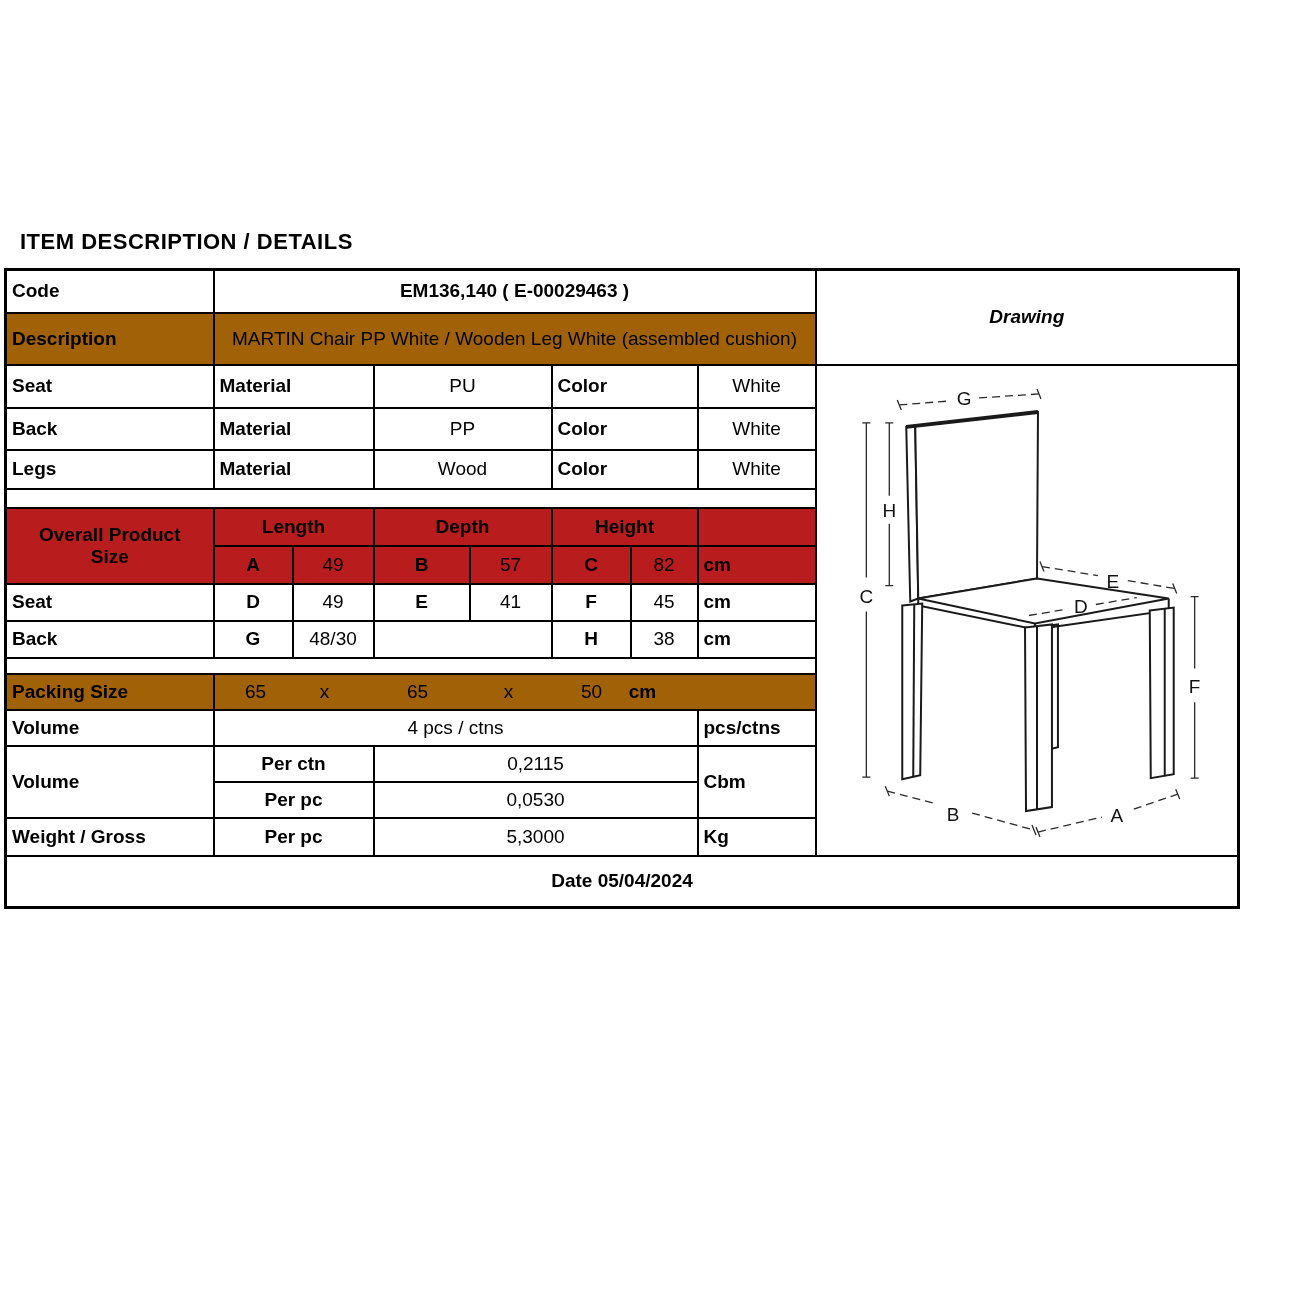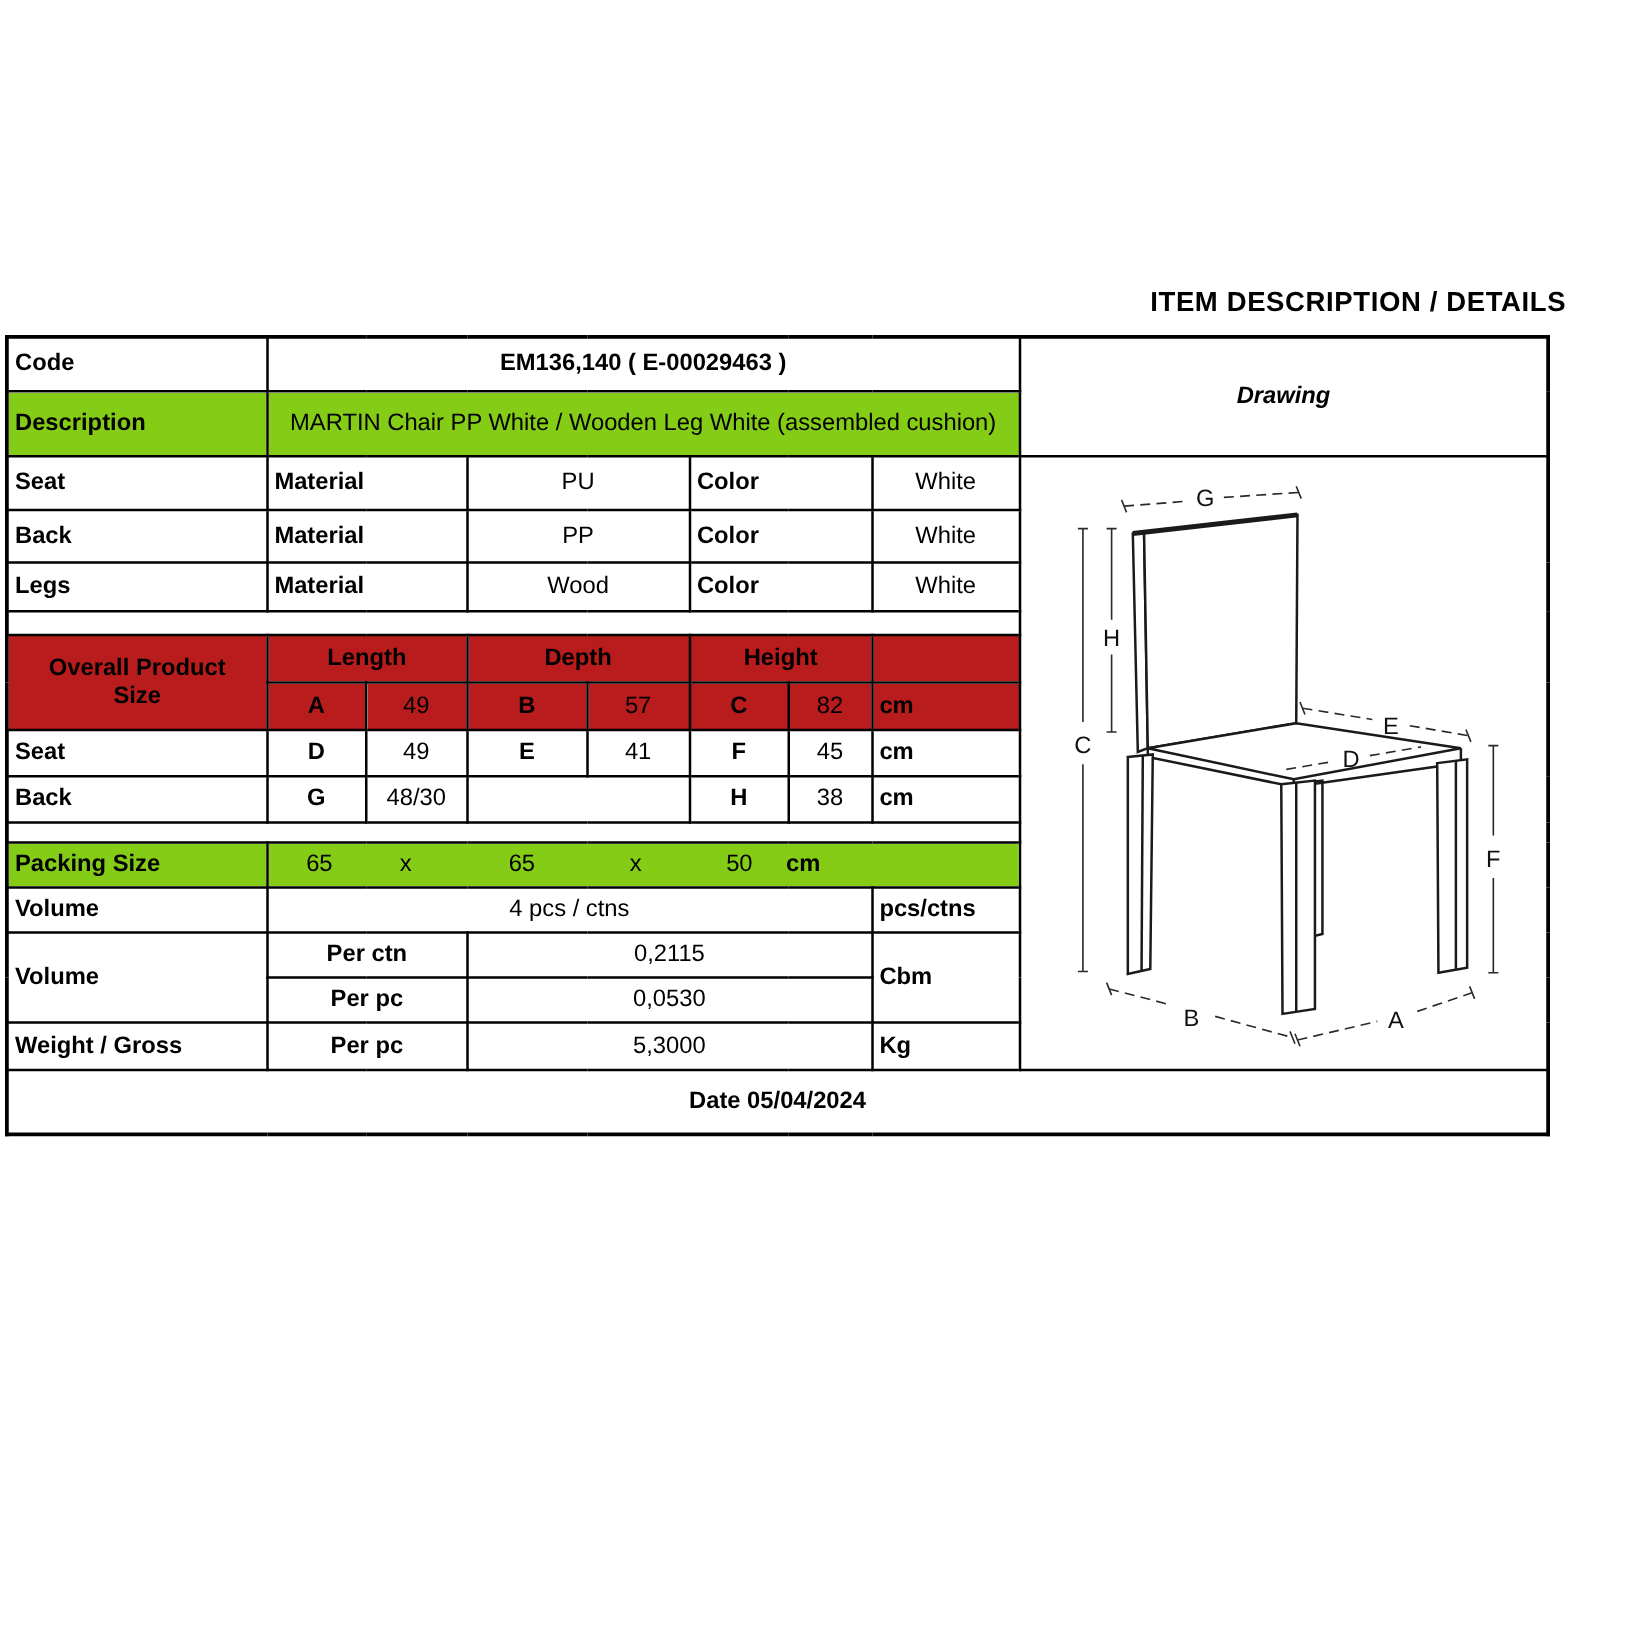--- a/index.html
+++ b/index.html
@@ -1,27 +1,27 @@
 <!DOCTYPE html>
 <html><head>
 <meta charset="utf-8">
 <style>
   html,body{margin:0;padding:0;background:#fff;}
   .page{position:relative;width:1300px;height:1300px;background:#fff;
         font-family:"Liberation Sans",sans-serif;color:#000;overflow:hidden;}
-  .doc-title{position:absolute;top:229px;left:20px;width:1233px;text-align:right;
+  .doc-title{position:absolute;top:229px;left:20px;width:1233px;text-align:left;
              font-size:22px;font-weight:bold;letter-spacing:.5px;}
   table.spec{position:absolute;top:268px;left:4px;width:1233px;
              border-collapse:collapse;table-layout:fixed;border:3px solid #000000;}
   table.spec td{border:2px solid #000;font-size:19px;padding:0 5px;
                 vertical-align:middle;overflow:hidden;}
   .b{font-weight:bold;}
   .c{text-align:center;}
   .l{text-align:left;padding-left:7px;}
-  .gray{background:#84cc16;}
+  .gray{background:#a16207;}
   .yellow{background:#b91c1c;}
   .spacer-cell{height:100%;}
   .desc-inner{max-width:565px;margin:0 auto;text-align:center;line-height:1.35;}
   .pack-cell{position:relative;}
   .pack-cell span{position:absolute;top:50%;transform:translate(-50%,-50%);}
   .drawing-hdr{text-align:center;font-weight:bold;font-size:21px;font-style:italic;}
   .drawing-cell{padding:0;vertical-align:top;background:#fff;}
   .drawing-cell svg{display:block;margin:0 auto;}
   svg .chair{fill:#fff;stroke:#1a1a1a;stroke-width:2;stroke-linejoin:miter;}
   svg .chair-line{fill:none;stroke:#1a1a1a;stroke-width:2;}

